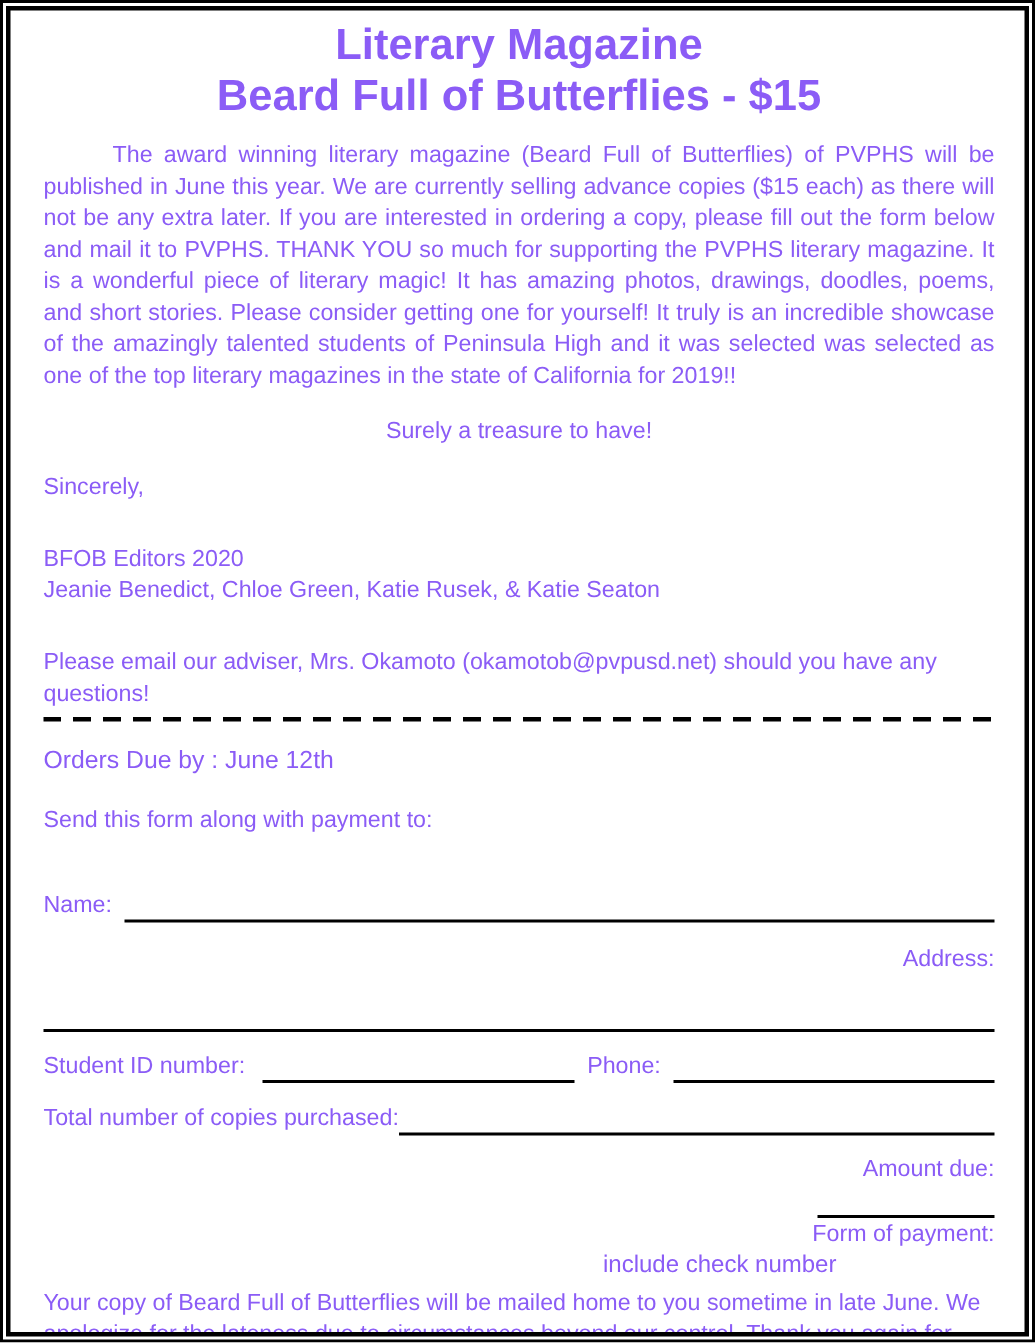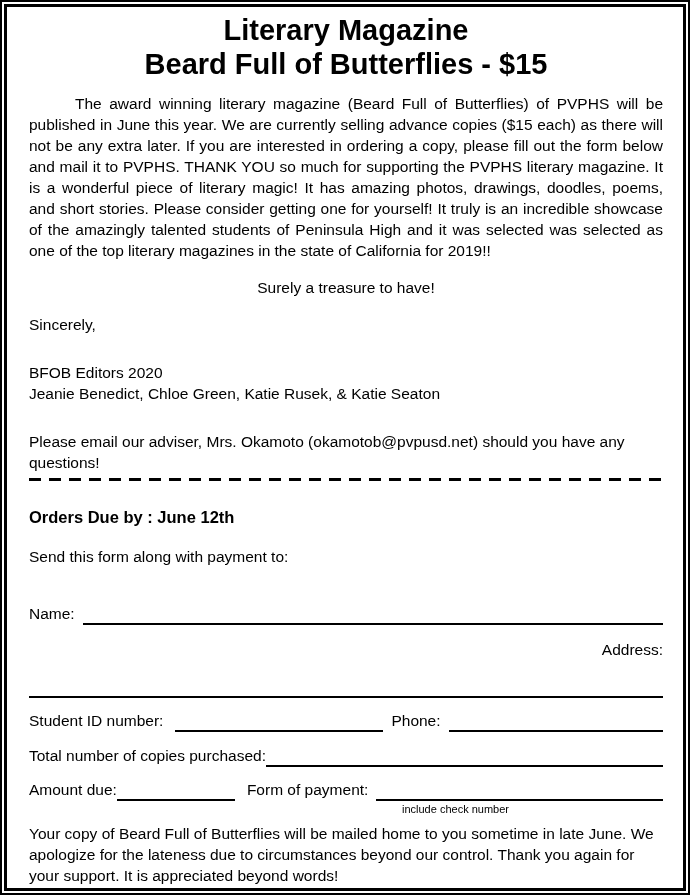--- a/index.html
+++ b/index.html
@@ -4,21 +4,21 @@
 <style>
   * { box-sizing: border-box; }
   html, body { margin: 0; padding: 0; background: #fff; }
   .page {
     width: 690px;
     height: 895px;
     border: 2px solid #000;
     padding: 2px;
     background: #fff;
     font-family: "Liberation Sans", "DejaVu Sans", sans-serif;
-    color: #000000;
+    color: #8b5cf6;
   }
   .inner {
     border: 3px solid #000;
     width: 100%;
     height: 100%;
     padding: 6px 20px 6px 22px;
     overflow: hidden;
   }
   .title {
     text-align: center;
@@ -34,45 +34,45 @@
     text-indent: 46px;
   }
   .center-line { text-align: center; margin: 16px; }
   .plain-line { margin: 0; }
   .mt16 { margin-top: 27px; }
   .dashed-sep {
     margin-top: 5px;
     height: 3px;
     background: repeating-linear-gradient(90deg, #000 0 12px, transparent 12px 20px);
   }
-  .orders-due { font-weight: bold; font-size: 16.5px; margin-top: 26px; }
+  .orders-due { font-weight: normal; font-size: 16.5px; margin-top: 16px; }
   .send-line { margin-top: 18px; }
   .mail-block { display: flex; margin-top: 16px; }
   .mail-label { width: 86px; flex: none; }
   .mail-addr p { margin: 0; }
   .field-row { display: flex; align-items: flex-end; }
   .field-row .lbl { white-space: nowrap; line-height: 22px; }
   .blank {
     border-bottom: 2px solid #000;
     height: 21px;
     display: inline-block;
   }
   .fill { flex: 1; }
   .row-name    { margin-top: 36px; }
   .row-address { margin-top: 14px; flex-direction: column; }
   .row-addr2   { margin-top: 14px; }
   .row-student { margin-top: 12px; }
   .row-copies  { margin-top: 13px; }
-  .row-amount  { margin-top: 12px; }
+  .row-amount  { margin-top: 12px; flex-direction: column; }
   .gap8  { width: 8px;  flex: none; }
   .gap12 { width: 12px; flex: none; }
   .blank-student { width: 208px; flex: none; }
   .blank-amount  { width: 118px; flex: none; }
   .payment-hint {
-    font-size: 11px;
+    font-size: 16px;
     line-height: 16px;
     margin: 0 0 0 373px;
   }
   .footer-para { margin: 6px 0 0 0; text-align: left; }
 </style>
 </head>
 <body>
 
 <div class="page">
   <div class="inner">

